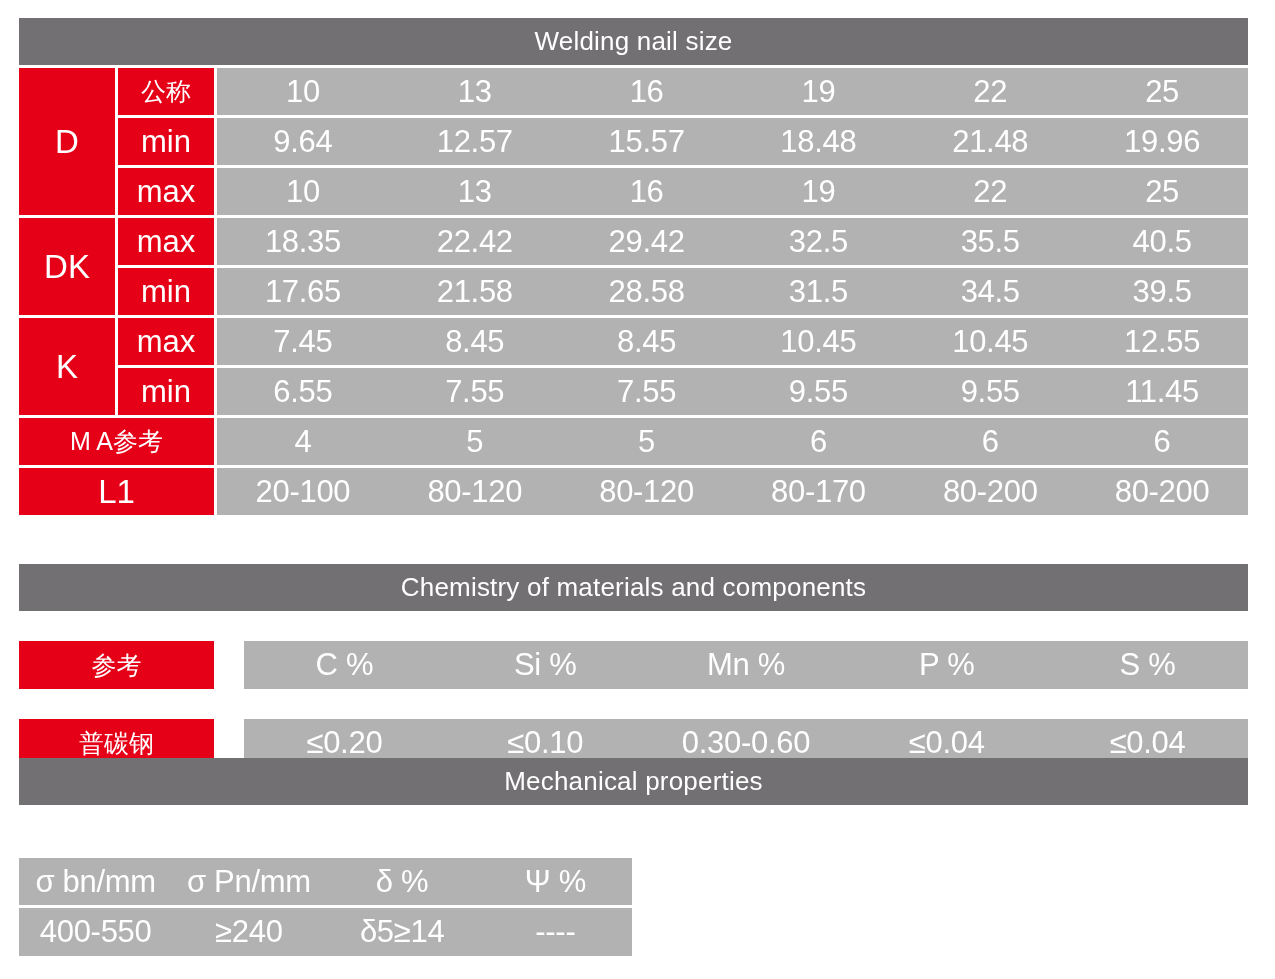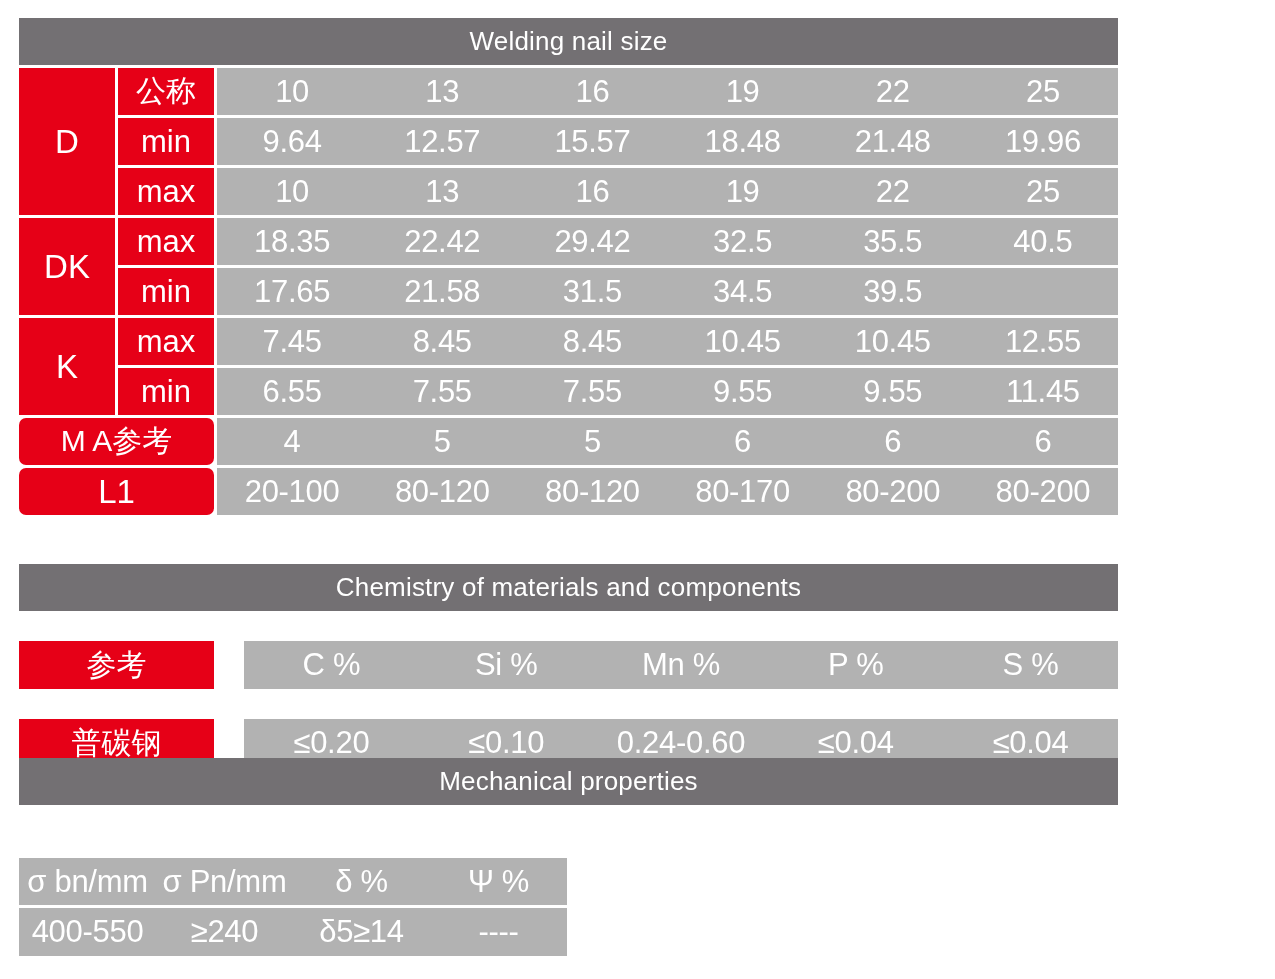--- a/index.html
+++ b/index.html
@@ -2,57 +2,57 @@
 <html><head>
 <meta charset="utf-8">
 <style>
   html,body { margin:0; padding:0; background:#ffffff; }
   body {
     width:1275px; height:979px; position:relative; overflow:hidden;
     font-family:"Liberation Sans","DejaVu Sans",sans-serif;
     color:#ffffff;
     -webkit-font-smoothing:antialiased;
   }
-  .tbl { position:absolute; left:19px; width:1099px; display:grid; gap:3px; }
+  .tbl { position:absolute; left:19px; width:1229px; display:grid; gap:3px; }
   #size-table  { top:18px;  grid-template-columns:96px 96px 1fr; grid-template-rows:47px repeat(9,47px); }
   #chem-table  { top:564px; grid-template-columns:195px 1fr; grid-template-rows:47px 48px 48px;gap:30px; }
   #mech-table  { top:758px; grid-template-columns:1fr 1fr; grid-template-rows:47px 47px 47px 48px; }
 
   .hdr {
     grid-column:1/-1;
     background:#737073;
     display:flex; align-items:center; justify-content:center;
     font-size:26px; letter-spacing:0.2px;
   }
   .red {
     background:#e60017;
     display:flex; align-items:center; justify-content:center;
   }
-  .cjk   { font-size:30px; }
+  .cjk   { font-size:25px; }
   .lat   { font-size:31px; }
   .big   { font-size:33px; }
 
   .strip {
     background:#b2b2b2;
     display:grid; height:100%;
   }
   .cols6 { grid-template-columns:repeat(6,1fr); }
   .cols5 { grid-template-columns:repeat(5,1fr); }
   .cols4 { grid-template-columns:repeat(4,1fr); }
   .strip > span {
     display:flex; align-items:center; justify-content:center;
     font-size:31px; letter-spacing:-0.3px; white-space:nowrap;
   }
 
   
   .rs-d  { grid-row:2/5; grid-column:1; }
   .rs-dk { grid-row:5/7; grid-column:1; }
   .rs-k  { grid-row:7/9; grid-column:1; }
   .p2 { grid-column:2; }
-  .sp2 { grid-column:1/3;border-radius:7px; }
+  .sp2 { grid-column:1/3; }
   .data3 { grid-column:3;text-align:right; }
 </style>
 </head>
 <body>
 
 <div class="tbl" id="size-table">
   <div class="hdr">Welding nail size</div>
 
   <div class="red big rs-d">D</div>
   <div class="red cjk p2" style="grid-row:2">公称</div>
@@ -92,20 +92,21 @@
     <span>18.35</span>
     <span>22.42</span>
     <span>29.42</span>
     <span>32.5</span>
     <span>35.5</span>
     <span>40.5</span>
   </div>
   <div class="strip cols6 data3" style="grid-row:6">
     <span>17.65</span>
     <span>21.58</span>
+    <span>28.58</span>
     <span>31.5</span>
     <span>34.5</span>
     <span>39.5</span>
   </div>
 
   <div class="red big rs-k">K</div>
   <div class="red lat p2" style="grid-row:7">max</div>
   <div class="red lat p2" style="grid-row:8">min</div>
 
   <div class="strip cols6 data3" style="grid-row:7">
@@ -155,21 +156,21 @@
     <span>Si %</span>
     <span>Mn %</span>
     <span>P %</span>
     <span>S %</span>
   </div>
 
   <div class="red cjk" style="grid-row:3;grid-column:1">普碳钢</div>
   <div class="strip cols5" style="grid-row:3;grid-column:2">
     <span>≤0.20</span>
     <span>≤0.10</span>
-    <span>0.24-0.60</span>
+    <span>0.30-0.60</span>
     <span>≤0.04</span>
     <span>≤0.04</span>
   </div>
 </div>
 
 <div class="tbl" id="mech-table">
   <div class="hdr">Mechanical properties</div>
 
   <div class="strip cols4" style="grid-row:3">
     <span>σ bn/mm</span>

